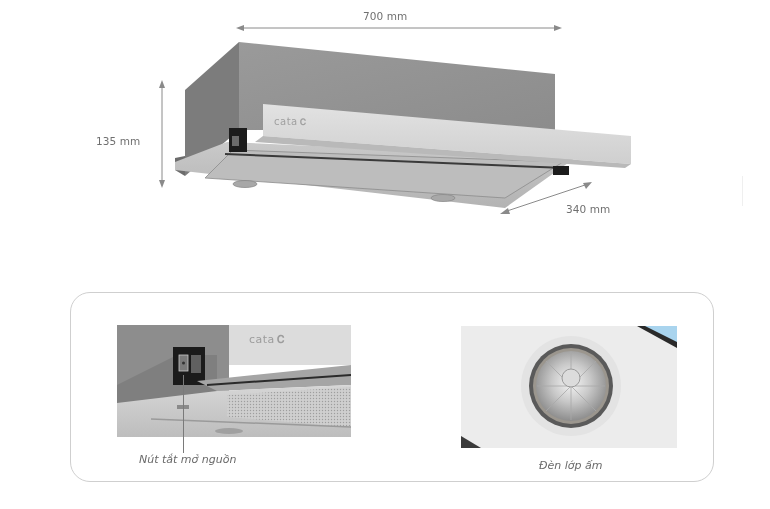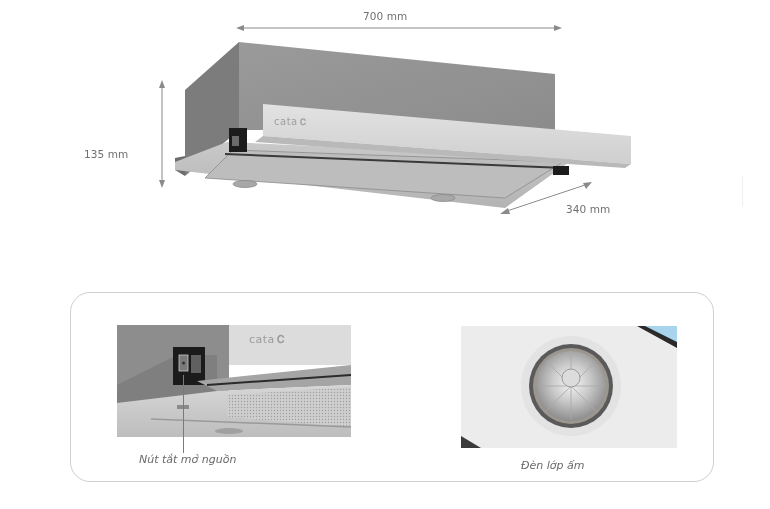--- a/index.html
+++ b/index.html
@@ -22,21 +22,21 @@
     <polygon points="0,6 8,3 8,9" fill="#8a8a8a"></polygon>
     <polygon points="326,6 318,3 318,9" fill="#8a8a8a"></polygon>
   </svg>
   <div class="abs dim-label" style="left:363px;top:10px;">700 mm</div>
 
   <svg class="abs" style="left:156px;top:80px;" width="12" height="108">
     <line x1="6" y1="4" x2="6" y2="104" stroke="#8a8a8a" stroke-width="1"></line>
     <polygon points="6,0 3,8 9,8" fill="#8a8a8a"></polygon>
     <polygon points="6,108 3,100 9,100" fill="#8a8a8a"></polygon>
   </svg>
-  <div class="abs dim-label" style="left:84px;top:135px;margin-top:13px;">135 mm</div>
+  <div class="abs dim-label" style="left:96px;top:135px;">135 mm</div>
 
   <svg class="abs" style="left:500px;top:180px;" width="92" height="36">
     <line x1="4" y1="32" x2="88" y2="4" stroke="#8a8a8a" stroke-width="1"></line>
     <polygon points="0,34 8,28 10,34" fill="#8a8a8a"></polygon>
     <polygon points="92,2 83,3 86,9" fill="#8a8a8a"></polygon>
   </svg>
   <div class="abs dim-label" style="left:566px;top:203px;">340 mm</div>
 
   <svg class="abs" style="left:175px;top:38px;" width="460" height="172" viewBox="0 0 460 172">
     <defs>
@@ -155,14 +155,14 @@
         <line x1="110" y1="60" x2="144" y2="60"></line>
         <line x1="110" y1="60" x2="135" y2="85"></line>
         <line x1="110" y1="60" x2="110" y2="94"></line>
         <line x1="110" y1="60" x2="85" y2="85"></line>
         <line x1="110" y1="60" x2="76" y2="60"></line>
         <line x1="110" y1="60" x2="85" y2="35"></line>
       </g>
       <circle cx="110" cy="52" r="9" fill="#dcdcdc" stroke="#9a9a9a" stroke-width="1"></circle>
     </svg>
   </div>
-  <div class="abs caption" style="left:450px;top:166px;">Đèn lớp ấm</div>
+  <div class="abs caption" style="left:468px;top:166px;">Đèn lớp ấm</div>
 </div>
 
 </body></html>

